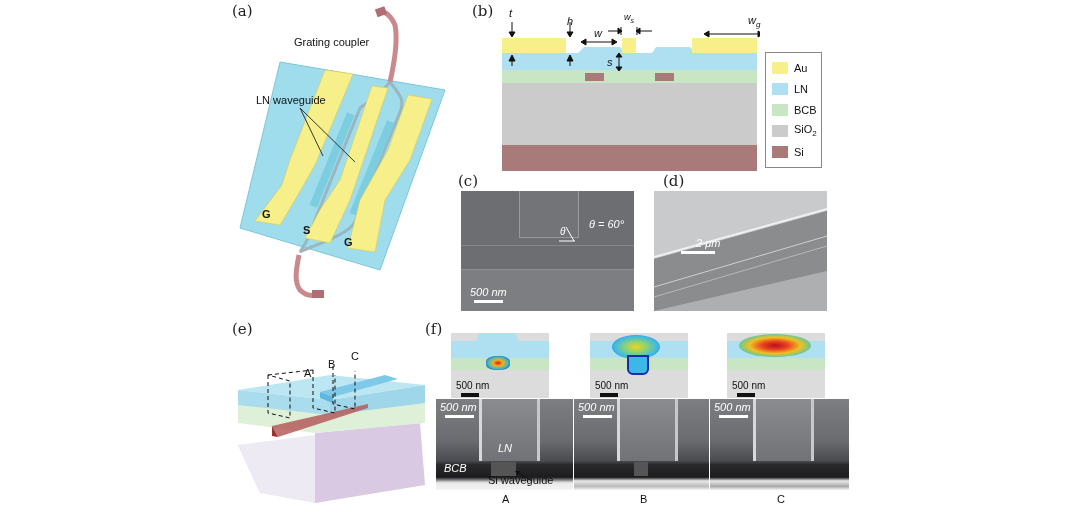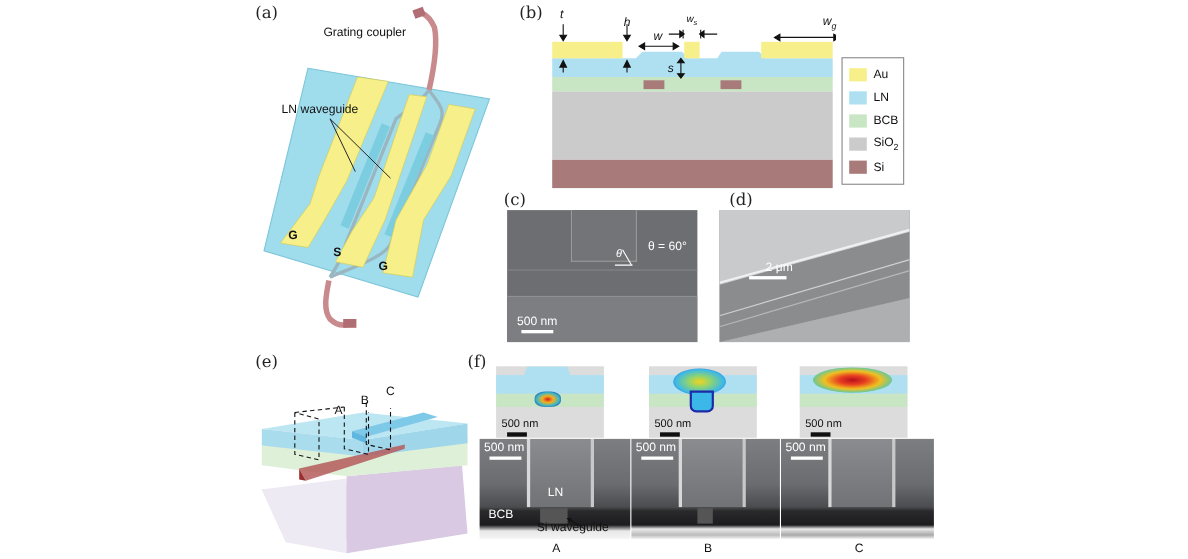--- a/index.html
+++ b/index.html
@@ -6,21 +6,21 @@
   body { width: 1080px; height: 508px; position: relative; overflow: hidden; font-family: "Liberation Sans", sans-serif; }
   .abs { position: absolute; }
   .plabel { position: absolute; font-family: "DejaVu Serif", serif; font-size: 15px; color: #222; }
   .lbl { position: absolute; font-size: 11px; color: #111; white-space: nowrap; }
   .legend-box { position: absolute; border: 1px solid #888; background: #fff; }
   .legend-row { position: absolute; left: 6px; height: 14px; display: flex; align-items: center; }
   .legend-swatch { width: 16px; height: 12px; margin-right: 6px; }
   .legend-text { font-size: 11px; color: #111; }
   .sem { position: absolute; overflow: hidden; }
   .scalebar { position: absolute; background: #fff; height: 3px; }
-  .scaletext { position: absolute; font-size: 11px; color: #fff; white-space: nowrap; }
+  .scaletext { position: absolute; font-size: 11px; color: #fff; white-space: nowrap; font-style: italic; }
   .scaletext-dark { position: absolute; font-size: 10px; color: #111; white-space: nowrap; }
   .scalebar-dark { position: absolute; background: #111; height: 4px; }
 </style>
 </head>
 <body>
 
 <div class="plabel" style="left:232px; top:2px;">(a)</div>
 <svg class="abs" style="left:220px; top:0;" width="230" height="300" viewBox="0 0 230 300">
 
   <polygon points="60,62 225,90 160,270 20,228" fill="#9fdcec" stroke="#7cc6da" stroke-width="1"></polygon>
@@ -38,21 +38,21 @@
 
   <polygon points="105,70 133,74 95,165 75,200 60,225 35,221 62,185 70,160" fill="#f7f08a" stroke="#d8cc50" stroke-width="0.6"></polygon>
 
   <polygon points="152,86 168,88 130,200 110,243 85,238 100,210 120,180" fill="#f7f08a" stroke="#d8cc50" stroke-width="0.6"></polygon>
 
   <polygon points="188,95 212,99 190,160 165,200 155,252 128,248 140,200 168,150" fill="#f7f08a" stroke="#d8cc50" stroke-width="0.6"></polygon>
 
   <line x1="80" y1="108" x2="103" y2="156" stroke="#222" stroke-width="0.9"></line>
   <line x1="80" y1="108" x2="135" y2="162" stroke="#222" stroke-width="0.9"></line>
 </svg>
-<div class="lbl" style="left:294px; top:24px;">Grating coupler</div>
+<div class="lbl" style="left:294px; top:36px;">Grating coupler</div>
 <div class="lbl" style="left:256px; top:94px;">LN waveguide</div>
 <div class="lbl" style="left:262px; top:208px; font-weight:bold;">G</div>
 <div class="lbl" style="left:303px; top:224px; font-weight:bold;">S</div>
 <div class="lbl" style="left:344px; top:236px; font-weight:bold;">G</div>
 
 <div class="plabel" style="left:472px; top:2px;">(b)</div>
 <svg class="abs" style="left:500px; top:0;" width="260" height="172" viewBox="0 0 260 172">
   <rect x="2" y="145" width="255" height="26" fill="#a97a7a"></rect>
   <rect x="2" y="83" width="255" height="62" fill="#cbcbcb"></rect>
   <rect x="2" y="70" width="255" height="13" fill="#c8e6c4"></rect>

